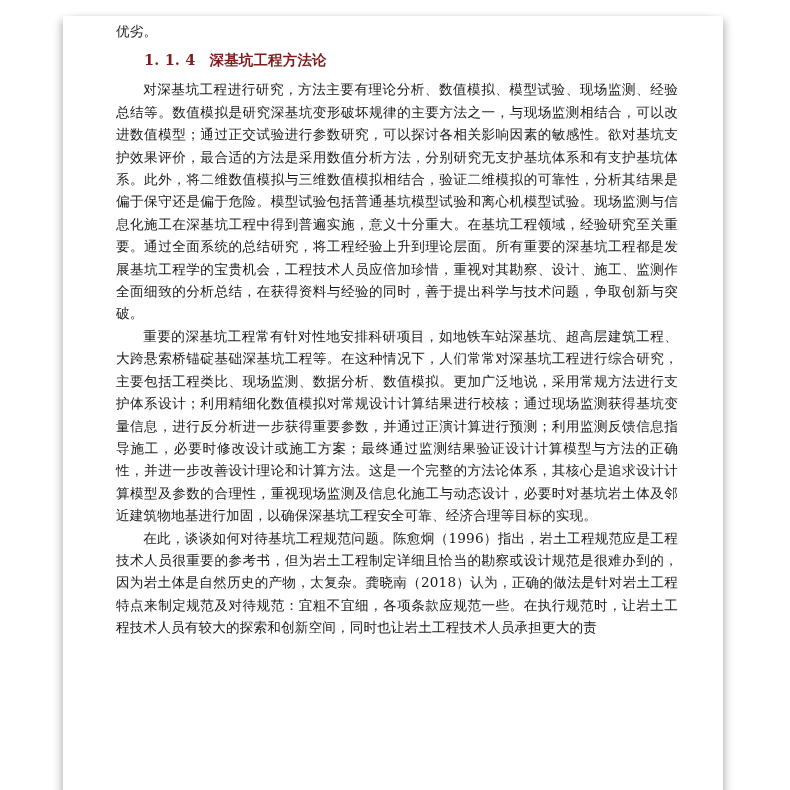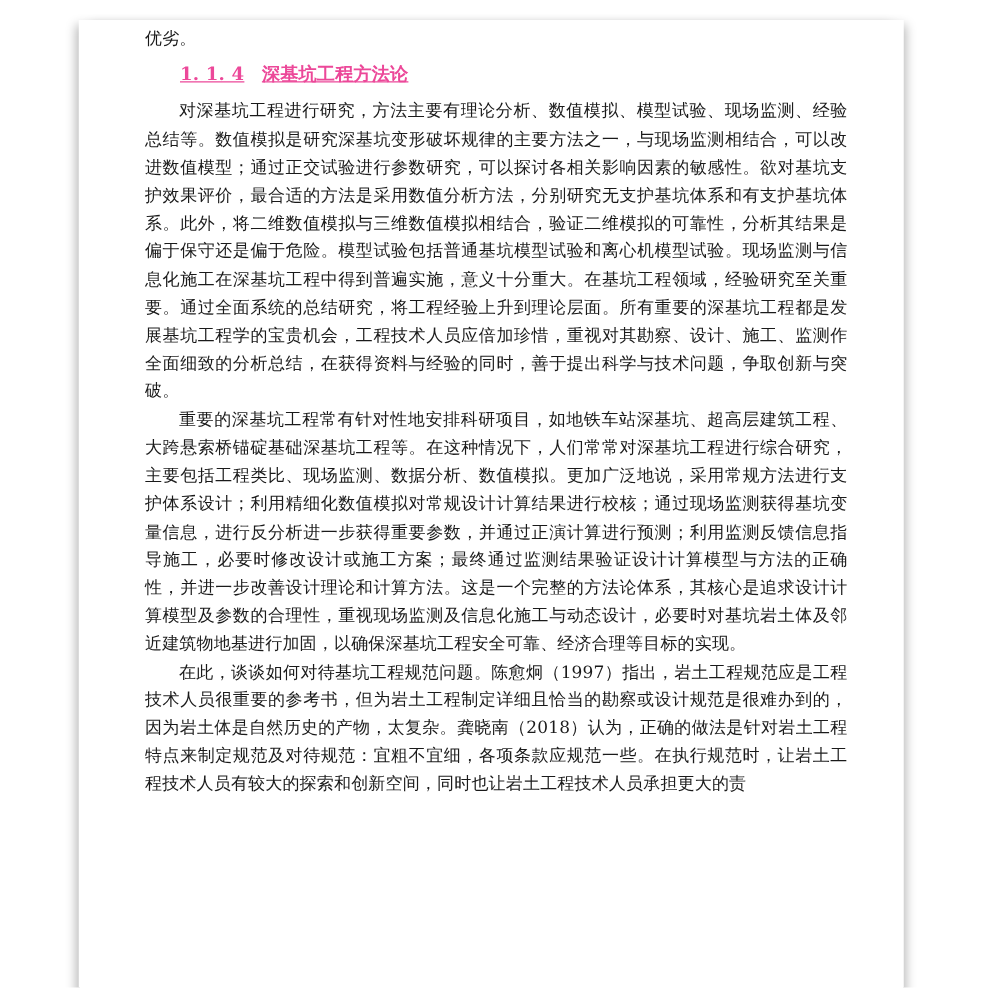--- a/index.html
+++ b/index.html
@@ -43,22 +43,21 @@
     }
     .para.indent { text-indent: 2em; }
     .para.noindent { text-indent: 0; }
     .heading {
       margin: 7px 0 7px 0;
       padding-left: 28px;
       font-family: "DejaVu Sans", "Liberation Sans", sans-serif;
       font-weight: bold;
       font-size: 14.5px;
       line-height: 22px;
-      color: #ec4899;
-      text-decoration: underline;
+      color: #7f1d1d;
     }
     .heading .num {
       font-family: "DejaVu Serif", "Liberation Serif", serif;
       font-weight: bold;
       margin-right: 14px;
     }
   </style>
 </head>
 <body>
 
@@ -67,17 +66,17 @@
     <div class="content">
 
       <p class="para noindent">优劣。</p>
 
       <h3 class="heading">
         <span class="num">1. 1. 4</span><span>深基坑工程方法论</span>
       </h3>
 
       <p class="para indent">对深基坑工程进行研究，方法主要有理论分析、数值模拟、模型试验、现场监测、经验总结等。数值模拟是研究深基坑变形破坏规律的主要方法之一，与现场监测相结合，可以改进数值模型；通过正交试验进行参数研究，可以探讨各相关影响因素的敏感性。欲对基坑支护效果评价，最合适的方法是采用数值分析方法，分别研究无支护基坑体系和有支护基坑体系。此外，将二维数值模拟与三维数值模拟相结合，验证二维模拟的可靠性，分析其结果是偏于保守还是偏于危险。模型试验包括普通基坑模型试验和离心机模型试验。现场监测与信息化施工在深基坑工程中得到普遍实施，意义十分重大。在基坑工程领域，经验研究至关重要。通过全面系统的总结研究，将工程经验上升到理论层面。所有重要的深基坑工程都是发展基坑工程学的宝贵机会，工程技术人员应倍加珍惜，重视对其勘察、设计、施工、监测作全面细致的分析总结，在获得资料与经验的同时，善于提出科学与技术问题，争取创新与突破。</p>
       <p class="para indent">重要的深基坑工程常有针对性地安排科研项目，如地铁车站深基坑、超高层建筑工程、大跨悬索桥锚碇基础深基坑工程等。在这种情况下，人们常常对深基坑工程进行综合研究，主要包括工程类比、现场监测、数据分析、数值模拟。更加广泛地说，采用常规方法进行支护体系设计；利用精细化数值模拟对常规设计计算结果进行校核；通过现场监测获得基坑变量信息，进行反分析进一步获得重要参数，并通过正演计算进行预测；利用监测反馈信息指导施工，必要时修改设计或施工方案；最终通过监测结果验证设计计算模型与方法的正确性，并进一步改善设计理论和计算方法。这是一个完整的方法论体系，其核心是追求设计计算模型及参数的合理性，重视现场监测及信息化施工与动态设计，必要时对基坑岩土体及邻近建筑物地基进行加固，以确保深基坑工程安全可靠、经济合理等目标的实现。</p>
-      <p class="para indent">在此，谈谈如何对待基坑工程规范问题。陈愈炯（1997）指出，岩土工程规范应是工程技术人员很重要的参考书，但为岩土工程制定详细且恰当的勘察或设计规范是很难办到的，因为岩土体是自然历史的产物，太复杂。龚晓南（2018）认为，正确的做法是针对岩土工程特点来制定规范及对待规范：宜粗不宜细，各项条款应规范一些。在执行规范时，让岩土工程技术人员有较大的探索和创新空间，同时也让岩土工程技术人员承担更大的责</p>
+      <p class="para indent">在此，谈谈如何对待基坑工程规范问题。陈愈炯（1996）指出，岩土工程规范应是工程技术人员很重要的参考书，但为岩土工程制定详细且恰当的勘察或设计规范是很难办到的，因为岩土体是自然历史的产物，太复杂。龚晓南（2018）认为，正确的做法是针对岩土工程特点来制定规范及对待规范：宜粗不宜细，各项条款应规范一些。在执行规范时，让岩土工程技术人员有较大的探索和创新空间，同时也让岩土工程技术人员承担更大的责</p>
 
     </div>
   </div>
 </div>
 
 </body></html>

